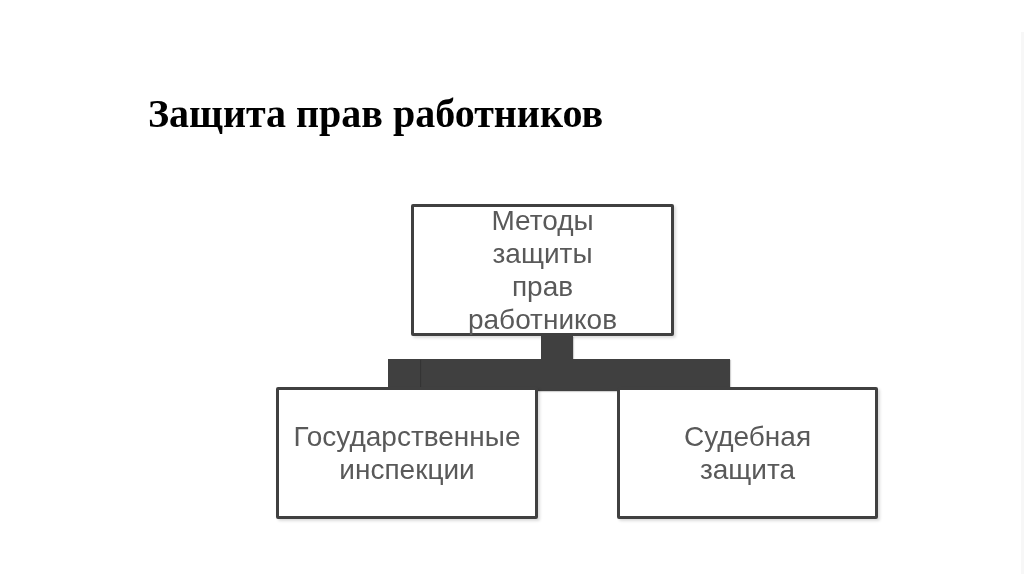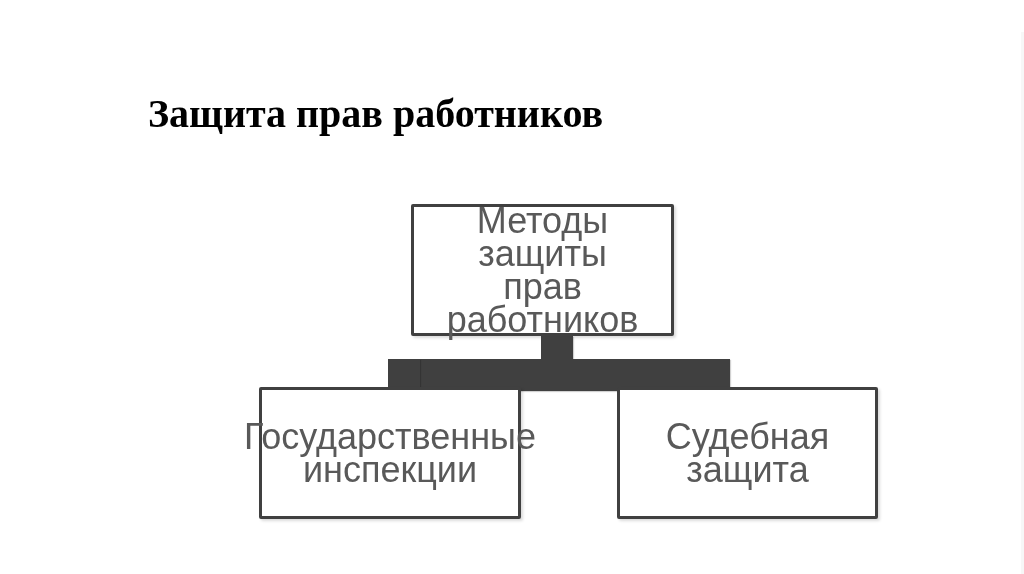--- a/index.html
+++ b/index.html
@@ -30,26 +30,26 @@
     position: absolute;
     background: #ffffff;
     border: 3px solid var(--border-color, #404040);
     border-radius: 2px;
     box-shadow: 2px 2px 3px rgba(0,0,0,0.14);
     display: flex;
     align-items: center;
     justify-content: center;
     text-align: center;
     color: var(--node-text, #595959);
-    font-size: 36px;
+    font-size: 28px;
     line-height: 33px;
     white-space: pre-line;
   }
   .node-root  { left: 379px; top: 172px; width: 263px; height: 132px; }
-  .node-left  { left: 227px; top: 355px; width: 262px; height: 132px; }
+  .node-left  { left: 244px; top: 355px; width: 262px; height: 132px; }
   .node-right { left: 537px; top: 355px; width: 261px; height: 132px; margin-left: 48px; }
   .connector {
     position: absolute;
     background: var(--border-color, #404040);
     box-shadow: 1px 1px 1px rgba(0,0,0,0.18);
   }
   .conn-root-stem { left: 509px; top: 304px; width: 3px;  height: 26px; }
   .conn-crossbar  { left: 356px; top: 327px; width: 313px; height: 3px; }
   .conn-left-drop { left: 356px; top: 327px; width: 3px;  height: 28px; }
   .conn-right-drop{ left: 666px; top: 327px; width: 3px;  height: 28px; }

